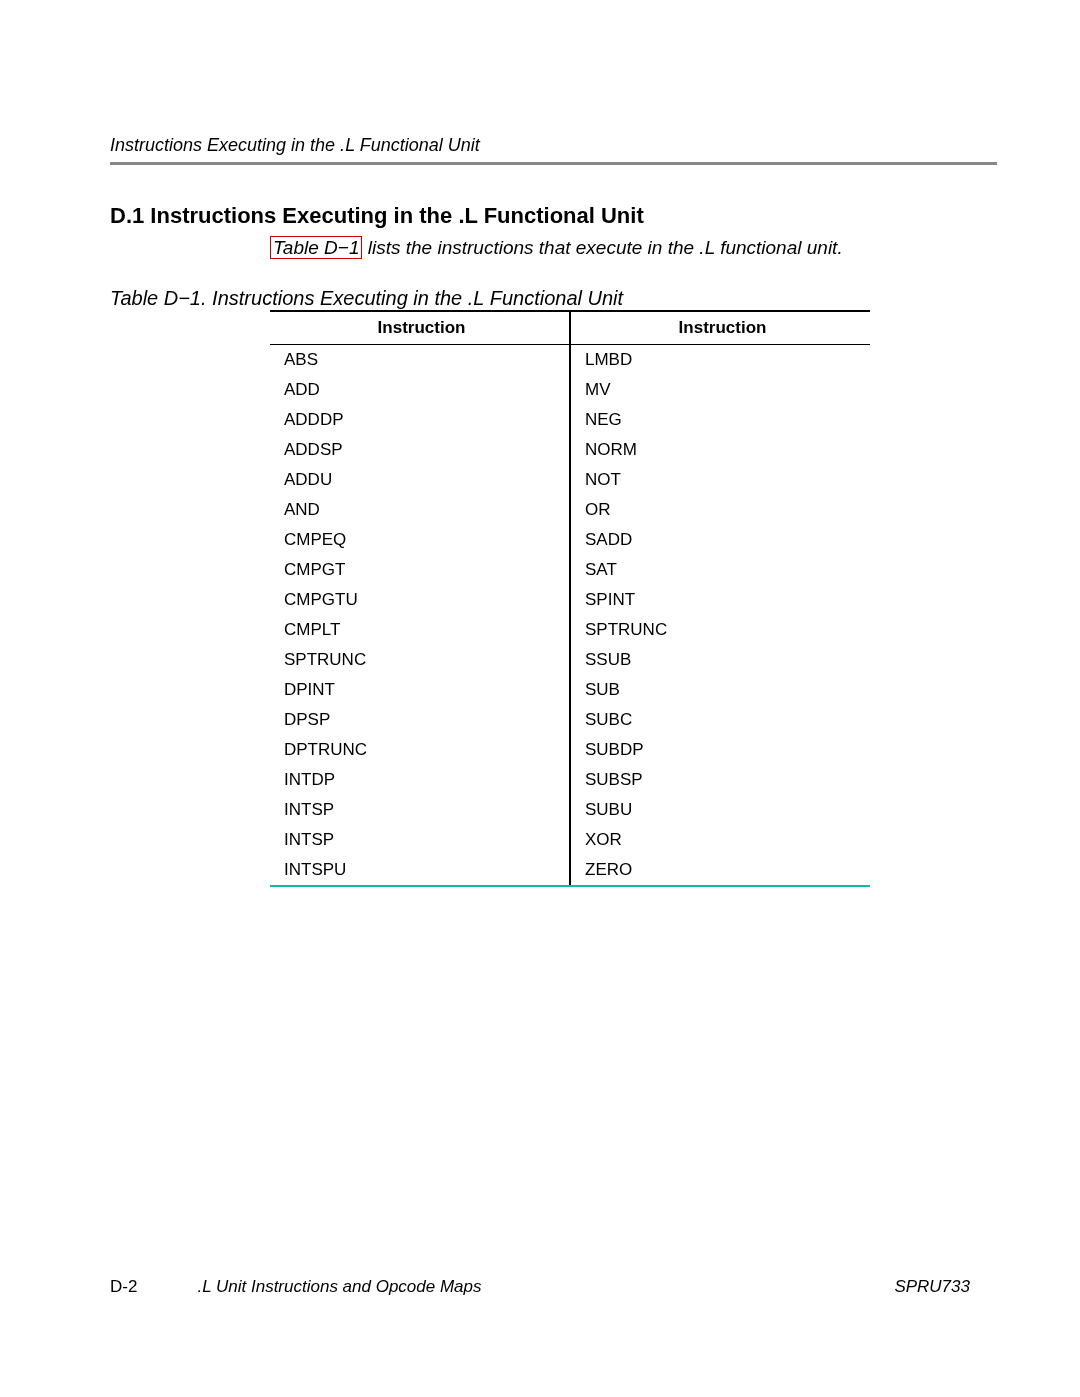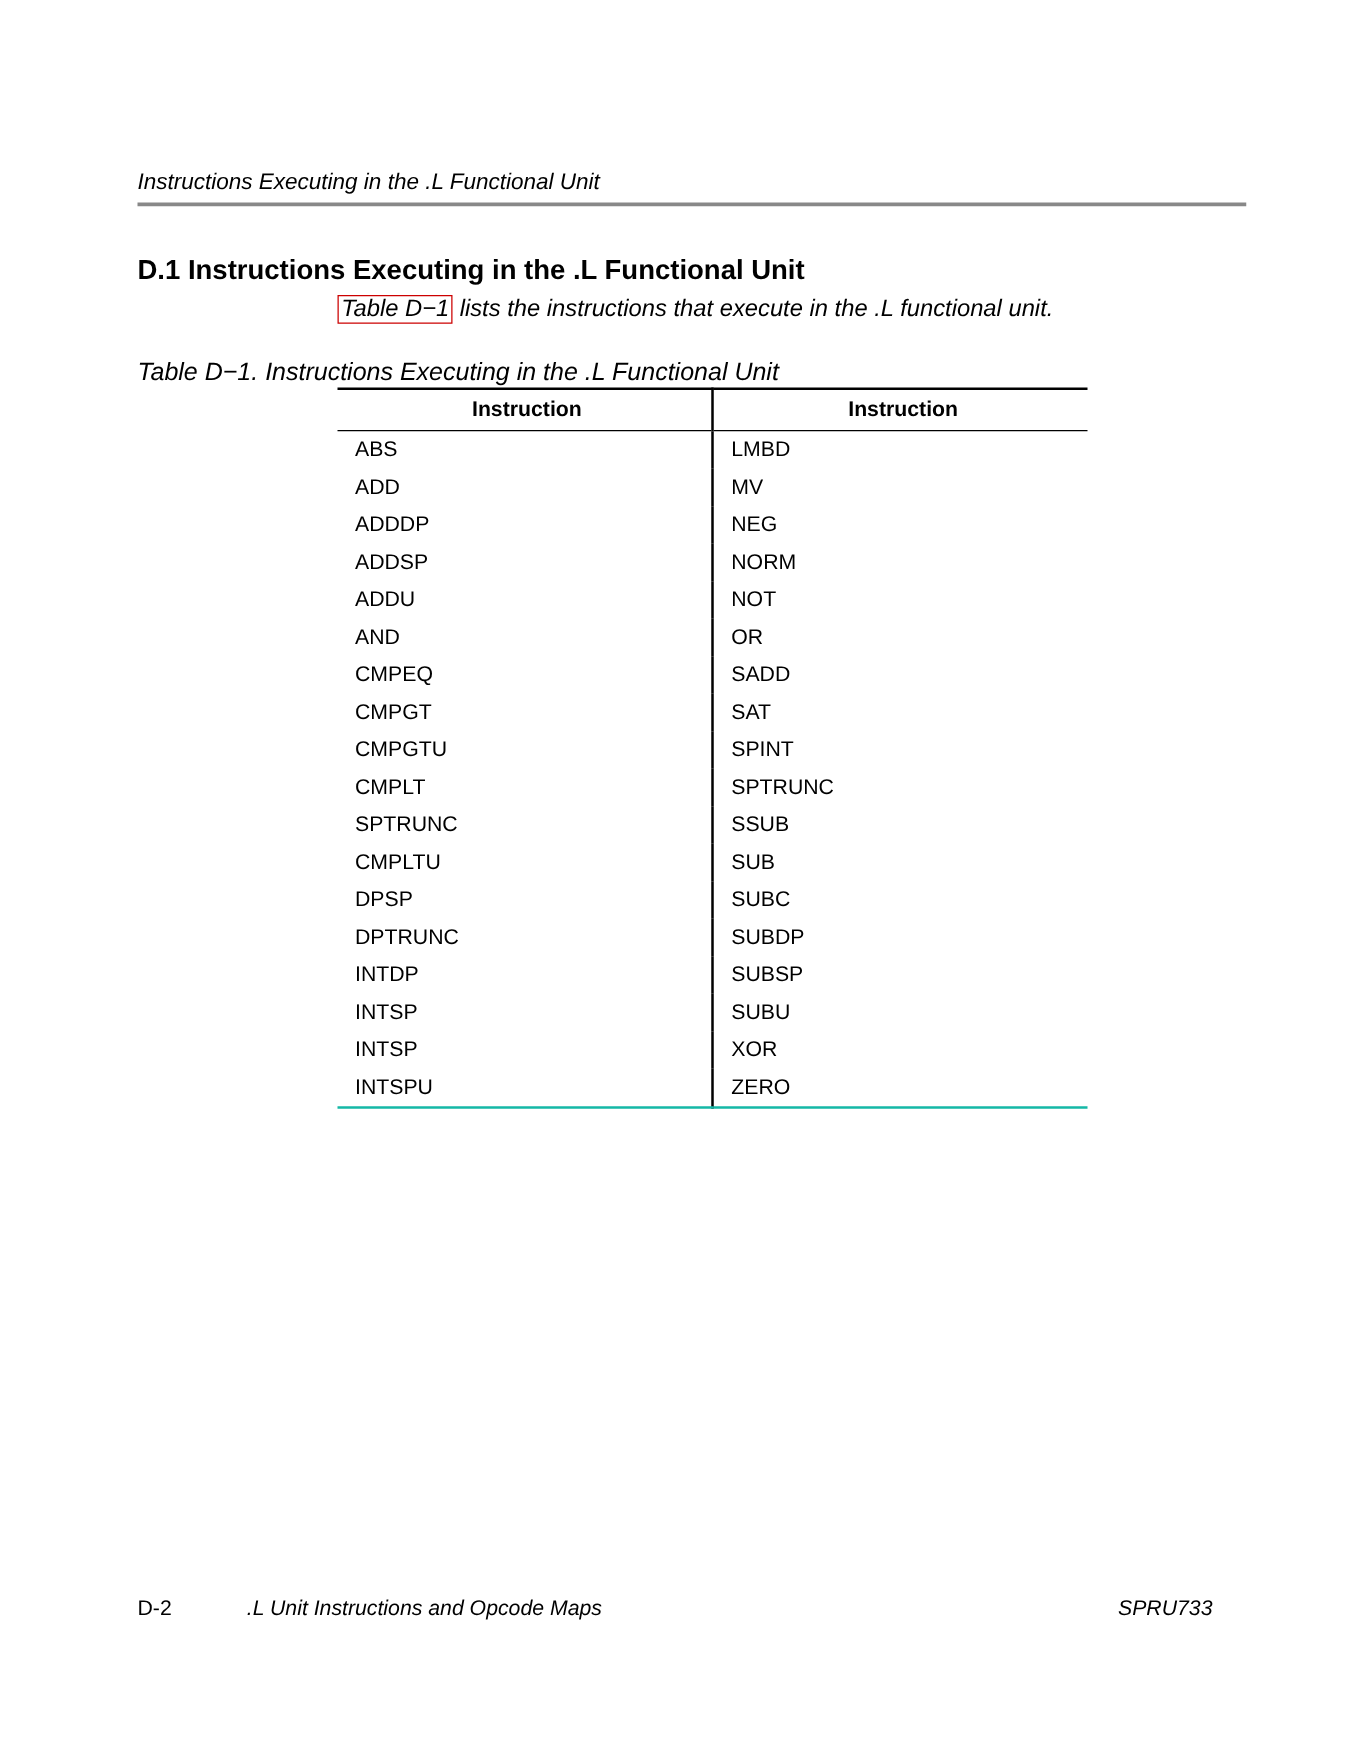--- a/index.html
+++ b/index.html
@@ -156,21 +156,21 @@
           </tr>
           <tr>
             <td class="col1">CMPLT</td>
             <td>SPTRUNC</td>
           </tr>
           <tr>
             <td class="col1">SPTRUNC</td>
             <td>SSUB</td>
           </tr>
           <tr>
-            <td class="col1">CMPLTU</td>
+            <td class="col1">DPINT</td>
             <td>SUB</td>
           </tr>
           <tr>
             <td class="col1">DPSP</td>
             <td>SUBC</td>
           </tr>
           <tr>
             <td class="col1">DPTRUNC</td>
             <td>SUBDP</td>
           </tr>

